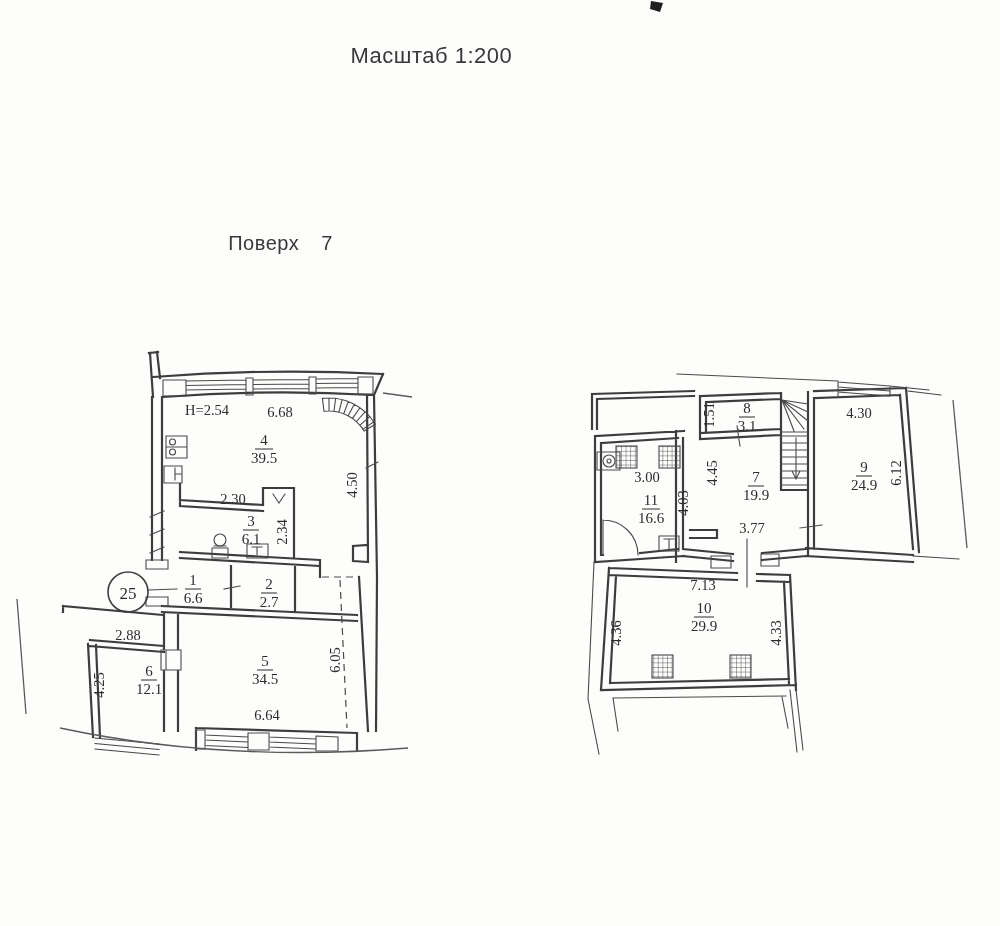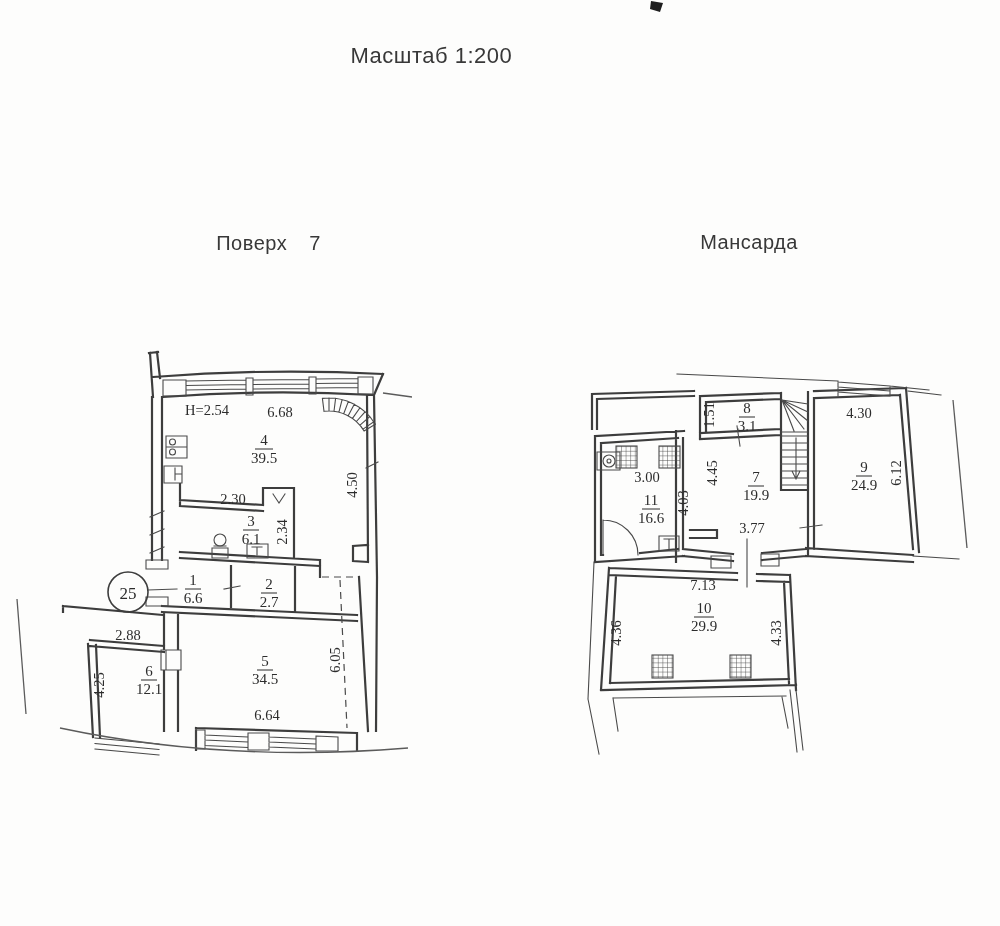--- a/index.html
+++ b/index.html
@@ -1,20 +1,20 @@
 <!DOCTYPE html>
 <html><head>
 <meta charset="utf-8">
 <style>
   html,body{margin:0;padding:0;background:#ffffff;}
   .page{position:relative;width:1000px;height:926px;background:#fdfdfc;overflow:hidden;
         font-family:"Liberation Sans",sans-serif;color:#2e2e2e;}
   .hdr{position:absolute;font-weight:normal;color:#383838;letter-spacing:.5px;white-space:pre;}
   .hdr.scale{left:324px;top:17px;font-size:22px;}
-  .hdr.p7{left:192px;top:209px;font-size:20px;}
+  .hdr.p7{left:204px;top:209px;font-size:20px;}
   .hdr.p7 .num{margin-left:22px;}
   .hdr.mans{left:676px;top:208px;font-size:20px;}
   svg{position:absolute;left:0;top:0;}
   svg text{font-family:"Liberation Serif",serif;fill:#2c2c2c;}
   .w{fill:none;stroke:#3d3d3d;stroke-width:2.2;stroke-linecap:square;}
   .t{fill:none;stroke:#4a4a4a;stroke-width:1.1;stroke-linecap:square;}
   .xl{fill:none;stroke:#5b5b5b;stroke-width:1.3;}
   .dash{fill:none;stroke:#4a4a4a;stroke-width:1.2;stroke-dasharray:7 5;}
   .ul{stroke:#2c2c2c;stroke-width:1;}
   .dim{font-size:14.5px;}
@@ -24,23 +24,20 @@
 </head>
 <body>
 
 <div class="page">
 
   <div class="hdr scale">
     <span>Масштаб 1:200</span>
   </div>
   <div class="hdr p7">
     <span>Поверх</span><span class="num">7</span>
-  </div>
-  <div class="hdr mans">
-    <span>Мансарда</span>
   </div>
 
   <svg width="1000" height="926" viewBox="0 0 1000 926">
     <defs>
       <pattern id="grid" width="4.6" height="4.6" patternUnits="userSpaceOnUse">
         <path d="M0,0H4.6 M0,0V4.6" stroke="#4a4a4a" stroke-width="0.9" fill="none"></path>
       </pattern>
     </defs>
 
     <path class="blob" d="M651,1 L663,3 L660,12 L650,9 Z"></path>

